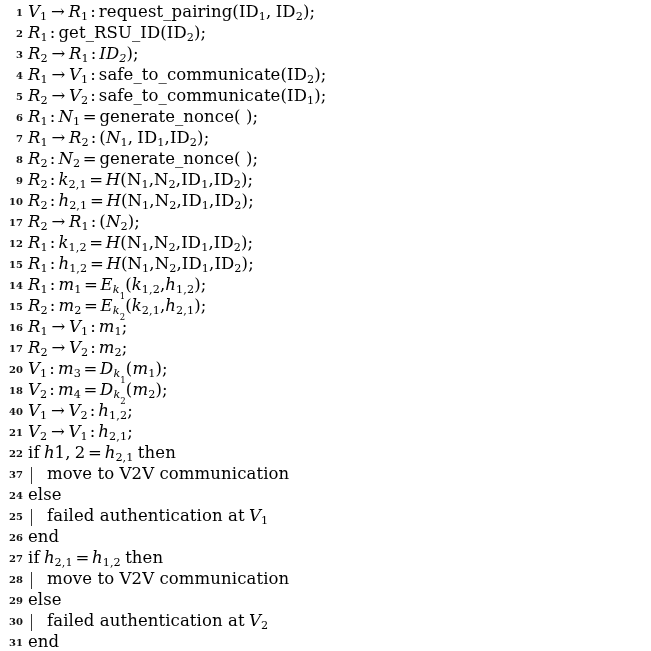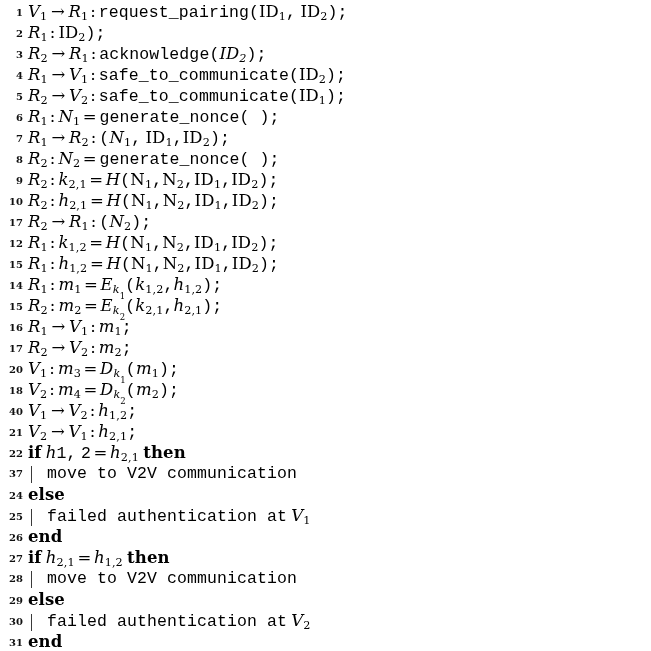--- a/index.html
+++ b/index.html
@@ -100,27 +100,26 @@
   }
   .arrow {
     padding: 0 0.22em;
     font-style: normal;
   }
   .colon {
     padding: 0 0.18em 0 0.12em;
     font-style: normal;
   }
   .kw {
-    font-weight: 700;
+    font-weight: 400;
     font-style: normal;
     font-family: "DejaVu Serif", "Liberation Serif", serif;
   }
   .txt {
     font-style: normal;
-    font-family: Liberation Mono, monospace;
   }
   .sp {
     display: inline-block;
     width: 0.26em;
   }
 </style>
 </head>
 <body>
 
 <div id="algorithm">
@@ -144,36 +143,36 @@
         <span class="txt">);</span>
       </span>
   </div>
 
   <div class="alg-line">
     <span class="lineno">2</span>
     <span class="content">
         <i>R</i>
         <sub class="rm">1</sub>
         <span class="colon">:</span>
+        <span class="txt">get_RSU_ID(</span>
         <span class="rm">ID</span>
         <sub class="rm">2</sub>
         <span class="txt">);</span>
       </span>
   </div>
 
   <div class="alg-line">
     <span class="lineno">3</span>
     <span class="content">
         <i>R</i>
         <sub class="rm">2</sub>
         <span class="arrow">→</span>
         <i>R</i>
         <sub class="rm">1</sub>
         <span class="colon">:</span>
-        <span class="txt">acknowledge(</span>
         <i>ID</i>
         <sub>2</sub>
         <span class="txt">);</span>
       </span>
   </div>
 
   <div class="alg-line">
     <span class="lineno">4</span>
     <span class="content">
         <i>R</i>

